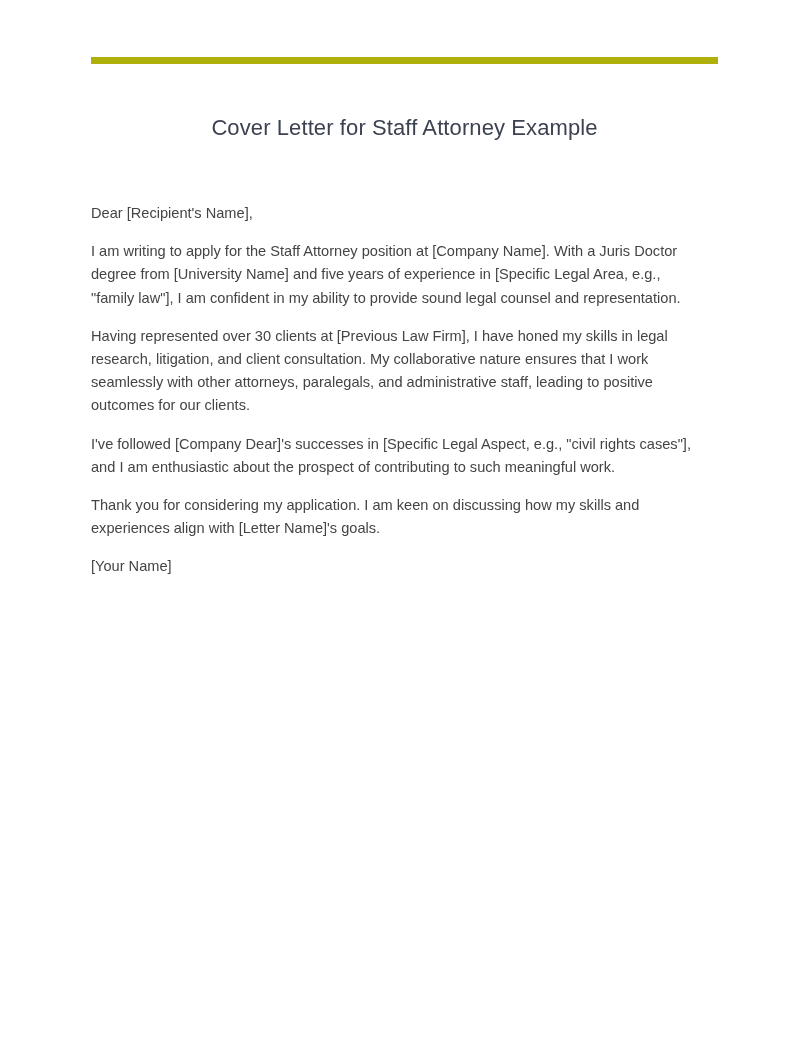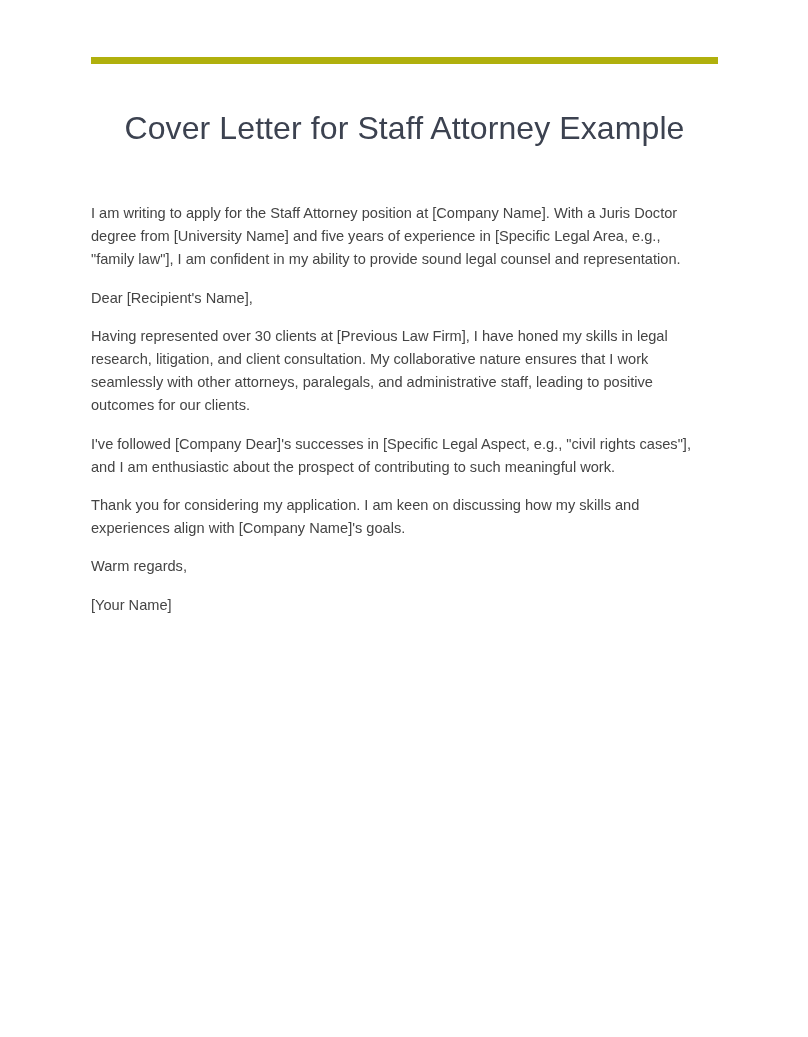--- a/index.html
+++ b/index.html
@@ -34,21 +34,21 @@
     margin-top: 57px;
     height: 7px;
     width: 627px;
     background: #b0b00d;
   }
 
   .doc-title {
     margin: 0;
     padding: 0;
     text-align: center;
-    font-size: 32px;
+    font-size: 22px;
     font-weight: 400;
     line-height: 36px;
     color: #3c4250;
     letter-spacing: 0.1px;
     padding-top: 46px;
   }
 
   .letter-body {
     padding-top: 56px;
   }
@@ -82,29 +82,28 @@
 
 <div class="page">
   <div class="content">
 
     <div class="accent-bar"></div>
 
     <h1 class="doc-title">Cover Letter for Staff Attorney Example</h1>
 
     <div class="letter-body">
 
+      <p>Dear [Recipient's Name],</p>
+
       <p><span>I am writing to apply for the Staff Attorney position at [Company Name]. With a </span><span class="spell-error">Juris</span><span> Doctor degree from [University Name] and five years of experience in [Specific Legal Area, e.g., "family law"], I am confident in my ability to provide sound legal counsel and representation.</span></p>
-
-      <p>Dear [Recipient's Name],</p>
 
       <p>Having represented over 30 clients at [Previous Law Firm], I have honed my skills in legal research, litigation, and client consultation. My collaborative nature ensures that I work seamlessly with other attorneys, paralegals, and administrative staff, leading to positive outcomes for our clients.</p>
 
       <p>I've followed [Company Dear]'s successes in [Specific Legal Aspect, e.g., "civil rights cases"], and I am enthusiastic about the prospect of contributing to such meaningful work.</p>
 
-      <p>Thank you for considering my application. I am keen on discussing how my skills and experiences align with [Company Name]'s goals.</p>
+      <p>Thank you for considering my application. I am keen on discussing how my skills and experiences align with [Letter Name]'s goals.</p>
 
-      <p>Warm regards,</p>
 
       <p>[Your Name]</p>
 
     </div>
   </div>
 </div>
 
 </body></html>

